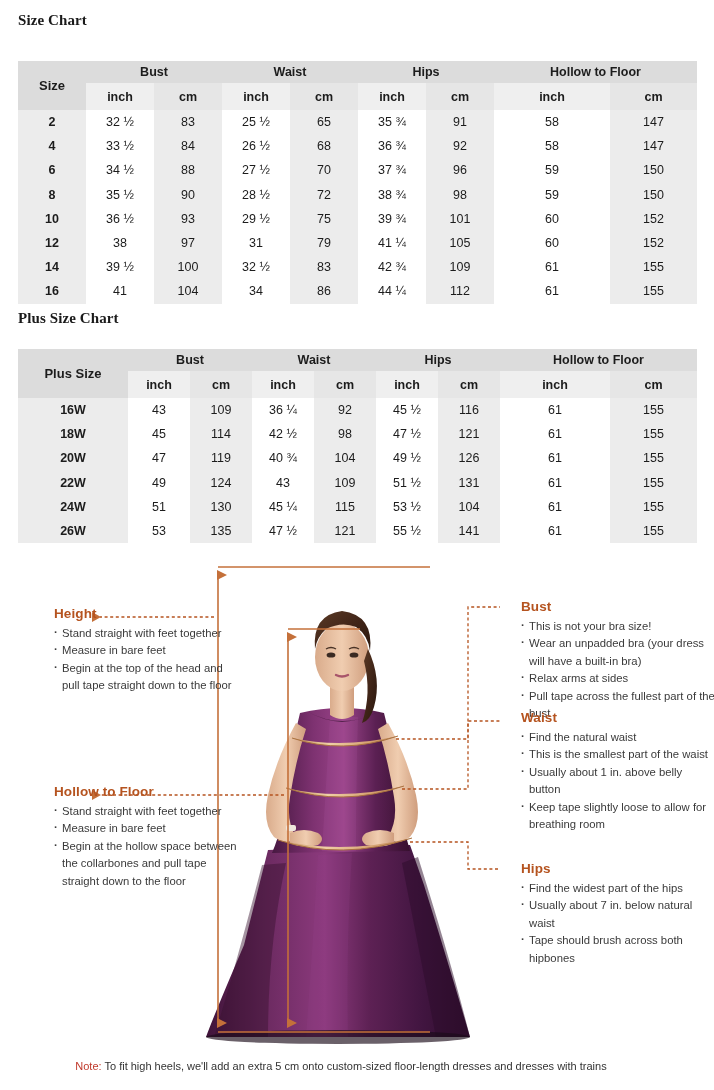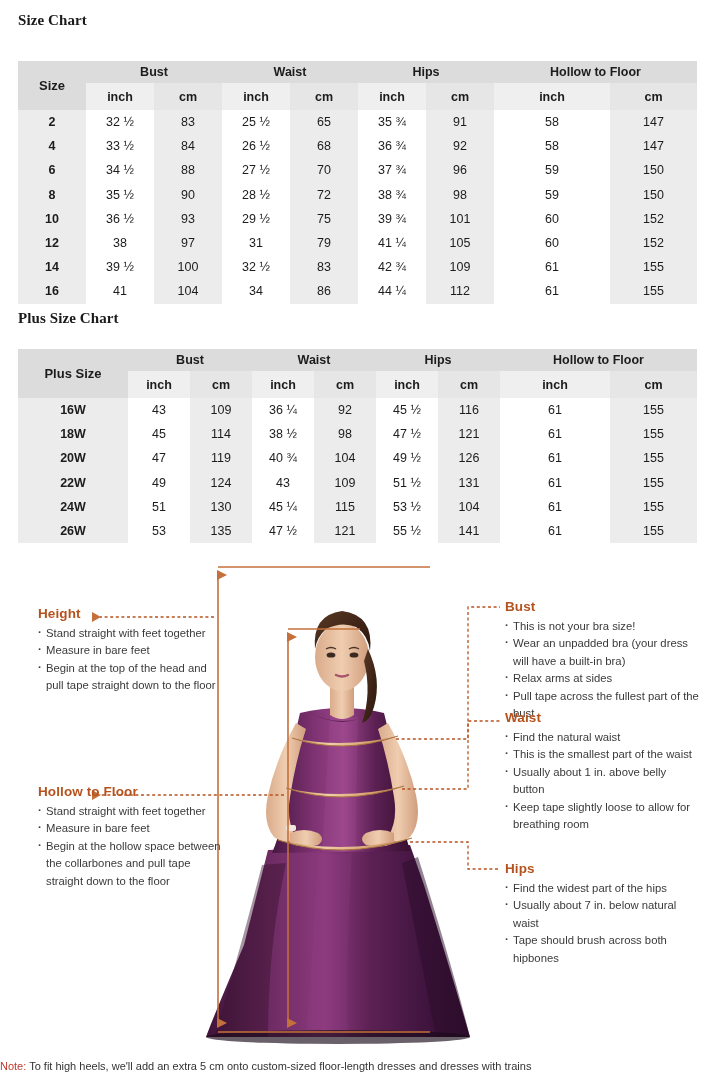--- a/index.html
+++ b/index.html
@@ -79,20 +79,21 @@
     left: 0; top: 545px;
     width: 714px; height: 500px;
   }
   #diagram svg { position: absolute; left: 0; top: 0; }
 
   .ann {
     position: absolute;
     font-size: 11.3px;
     line-height: 17.5px;
     color: #3a3a3a;
+    margin-left: 16px;
   }
   .ann .ann-title {
     font-weight: bold;
     font-size: 13.5px;
     color: #b5531f;
     margin-bottom: 2px;
     display: block;
     letter-spacing: .1px;
   }
   .ann ul { list-style: none; margin: 0; padding: 0; }
@@ -113,21 +114,21 @@
   #ann-hollow        { left: 38px;  top: 238px; width: 190px; }
   #ann-bust          { left: 505px; top: 53px;  width: 195px; }
   #ann-waist         { left: 505px; top: 164px; width: 195px; }
   #ann-hips          { left: 505px; top: 315px; width: 190px; }
 
   
   #note {
     position: absolute;
     left: 0; top: 1060px;
     width: 682px;
-    text-align: left;
+    text-align: center;
     font-size: 11px;
     color: #333333;
   }
   #note .note-label { color: #c0392b; font-weight: normal; }
 </style>
 </head>
 <body>
 
 <div class="page">
 
@@ -298,21 +299,21 @@
           <td class="tint">92</td>
           <td class="plain">45 ½</td>
           <td class="tint">116</td>
           <td class="plain">61</td>
           <td class="tint">155</td>
         </tr>
         <tr>
           <td class="sizecell tint">18W</td>
           <td class="plain">45</td>
           <td class="tint">114</td>
-          <td class="plain">38 ½</td>
+          <td class="plain">42 ½</td>
           <td class="tint">98</td>
           <td class="plain">47 ½</td>
           <td class="tint">121</td>
           <td class="plain">61</td>
           <td class="tint">155</td>
         </tr>
         <tr>
           <td class="sizecell tint">20W</td>
           <td class="plain">47</td>
           <td class="tint">119</td>

